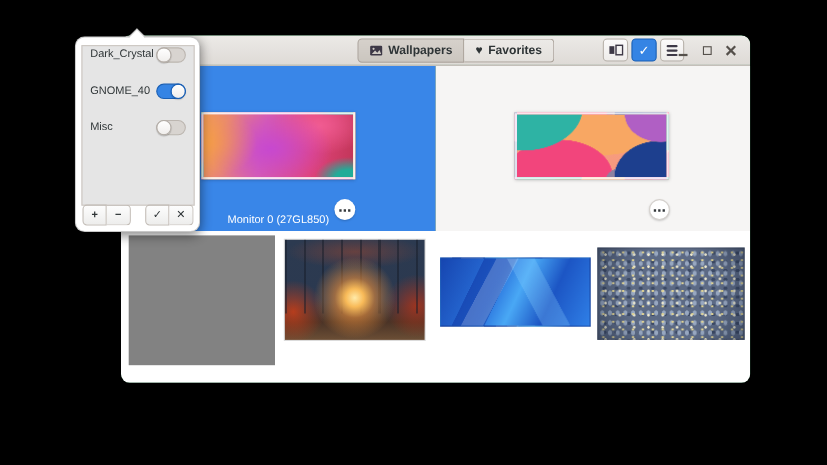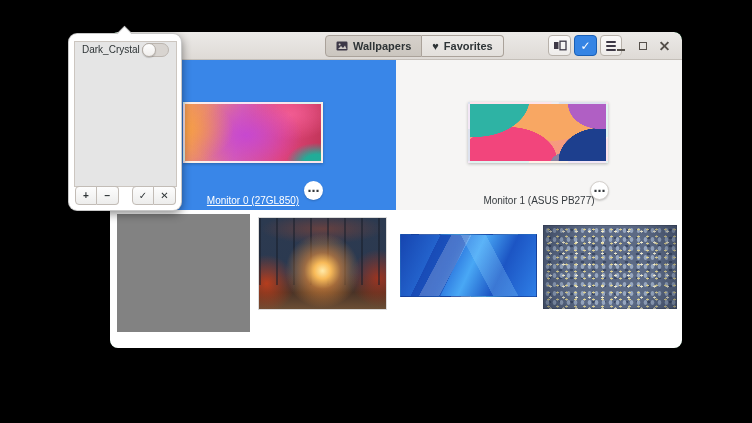--- a/index.html
+++ b/index.html
@@ -73,21 +73,21 @@
     position:absolute; left:194px; top:121px; width:19px; height:19px; border-radius:50%;
     background:#fff; display:flex; align-items:center; justify-content:center;
     font-size:12px; font-weight:bold; color:#35393c; line-height:0;
     box-shadow:0 1px 2px rgba(0,0,0,.2);
   }
   .monitor-panel:not(.selected) .mon-menu { border:1px solid #d5d1cd; }
   .mon-label {
     position:absolute; left:0; right:0; top:135px; text-align:center;
     font-size:10px; color:#353a3e;
   }
-  .monitor-panel.selected .mon-label { color:#fff;text-decoration:underline; }
+  .monitor-panel.selected .mon-label { color:#fff; }
 
   
   .art-gradient-swirl {
     background:
       radial-gradient(ellipse 30% 45% at 97% 102%, rgba(24,178,155,.95) 30%, rgba(24,178,155,0) 75%),
       radial-gradient(ellipse 55% 90% at 0% 45%, rgba(246,158,70,.95) 0%, rgba(246,158,70,0) 65%),
       radial-gradient(ellipse 55% 85% at 45% 55%, rgba(197,70,212,.9) 0%, rgba(197,70,212,0) 75%),
       radial-gradient(ellipse 45% 65% at 78% 18%, rgba(244,96,150,.85) 0%, rgba(244,96,150,0) 70%),
       linear-gradient(100deg,#f09a56 0%,#d75fb0 40%,#e0447a 72%,#c03557 100%);
   }
@@ -281,21 +281,20 @@
       <div class="mon-menu">
         <span>⋯</span>
       </div>
       <div class="mon-label">Monitor 0 (27GL850)</div>
     </div>
     <div class="monitor-panel">
       <div class="mon-preview art-gnome40" style="left:72px;"></div>
       <div class="mon-menu" style="left:194px;">
         <span>⋯</span>
       </div>
-      <div class="mon-label">Monitor 1 (ASUS PB277)</div>
     </div>
   </div>
 
   <div class="gallery">
     <div class="thumb art-placeholder no-border" style="left:7px;top:4px;width:133px;height:118px;"></div>
     <div class="thumb art-forest" style="left:148px;top:7px;width:129px;height:93px;"></div>
     <div class="thumb art-bluegeo-light" style="left:290px;top:24px;width:137px;height:63px;"></div>
     <div class="thumb art-aerial" style="left:433px;top:15px;width:134px;height:84px;"></div>
 
     <div class="thumb art-sunset" style="left:5px;top:152px;width:137px;height:75px;">
@@ -318,20 +317,32 @@
 <div class="popover">
   <div class="arrow"></div>
 
   <div class="folder-list">
     <div class="folder-row">
       <span>Dark_Crystal</span>
       <span class="switch">
           <span class="knob"></span>
         </span>
     </div>
+    <div class="folder-row">
+      <span>GNOME_40</span>
+      <span class="switch on">
+          <span class="knob"></span>
+        </span>
+    </div>
+    <div class="folder-row">
+      <span>Misc</span>
+      <span class="switch">
+          <span class="knob"></span>
+        </span>
+    </div>
   </div>
 
   <div class="pop-footer">
     <div class="btn-group">
       <div class="pbtn">
           <span>+</span>
         </div>
       <div class="pbtn">
           <span>−</span>
         </div>

